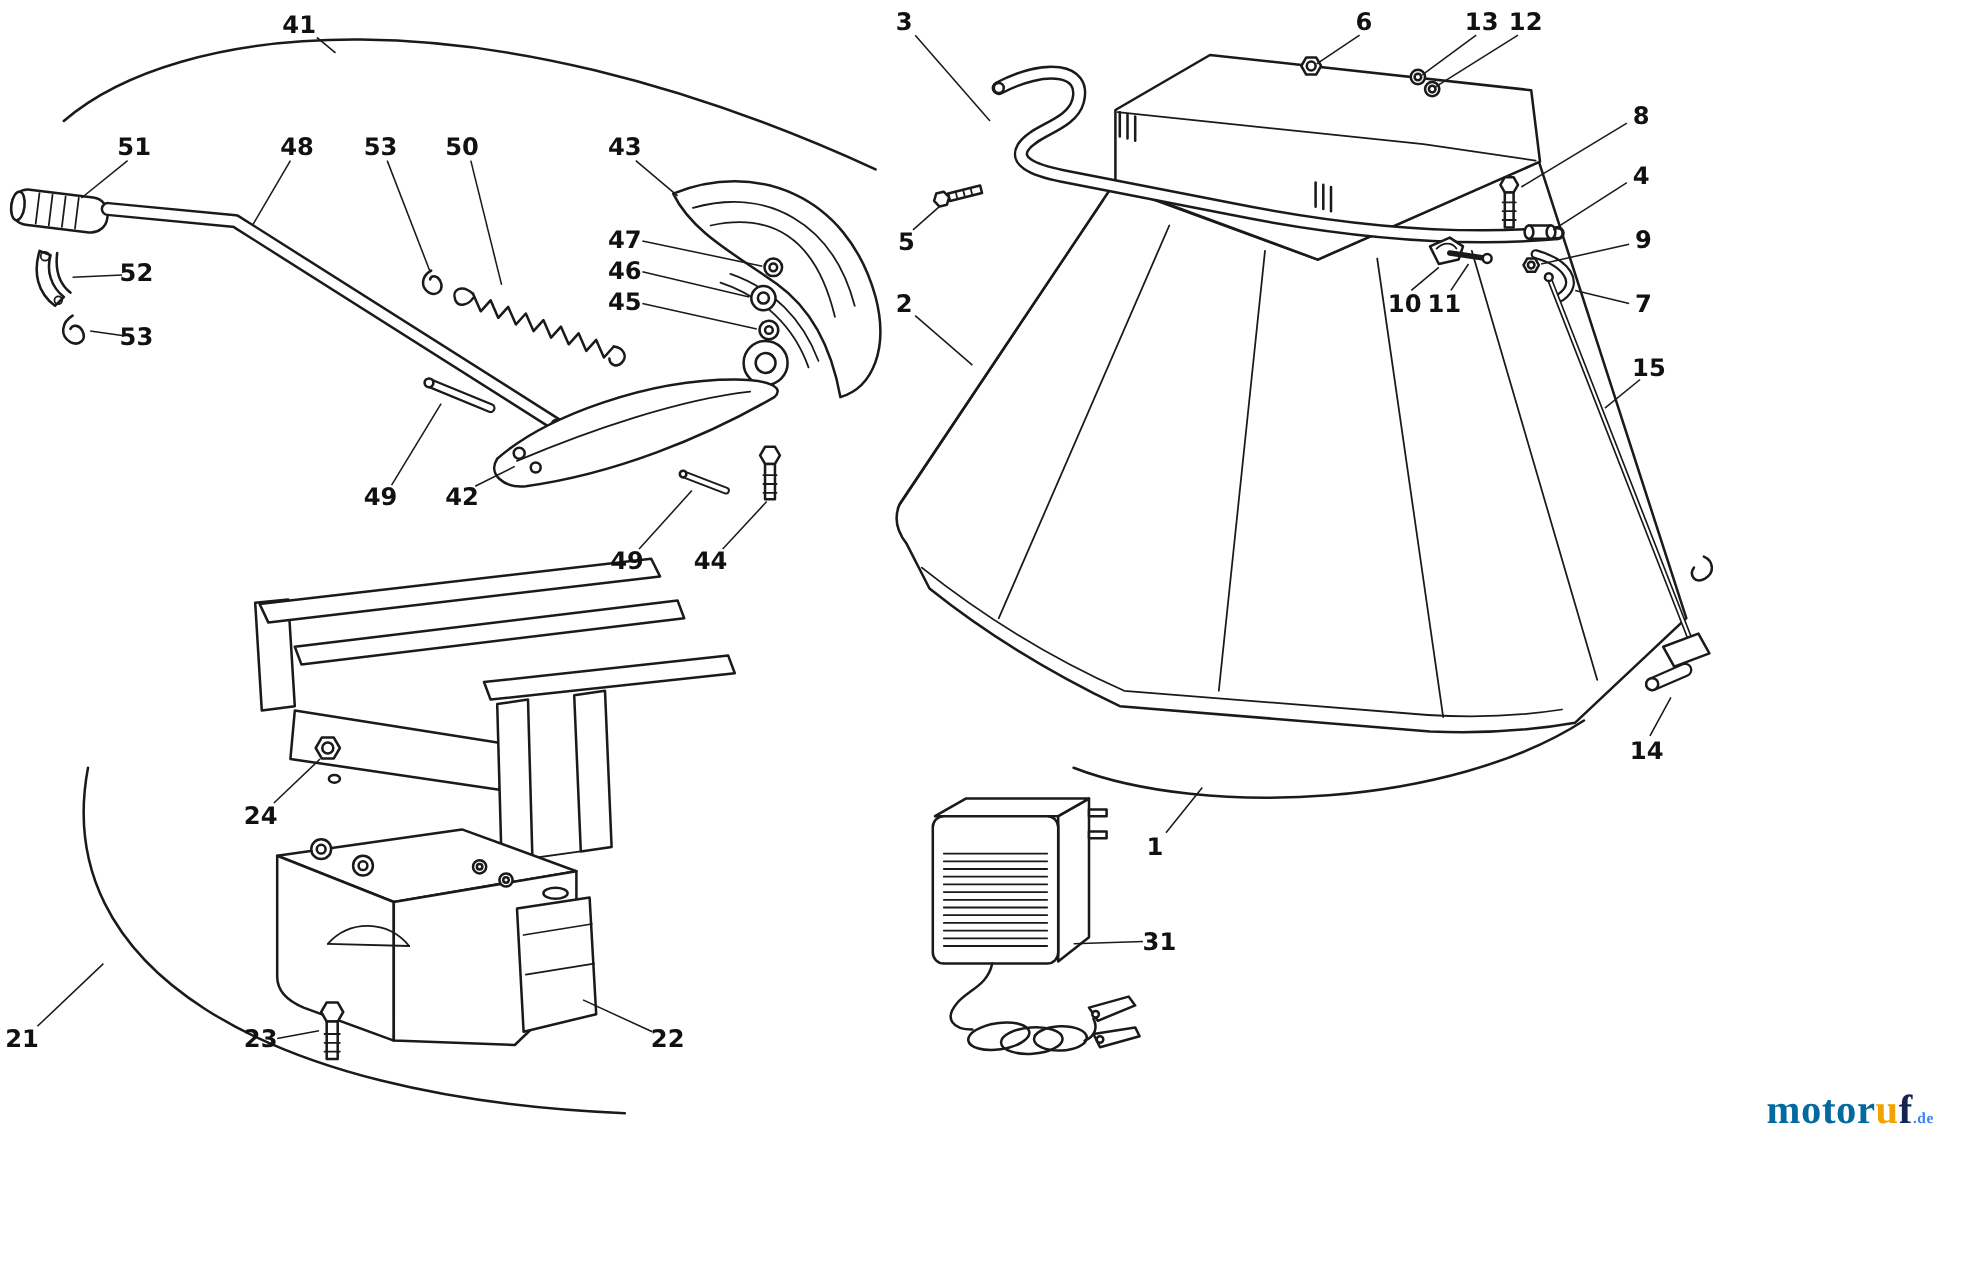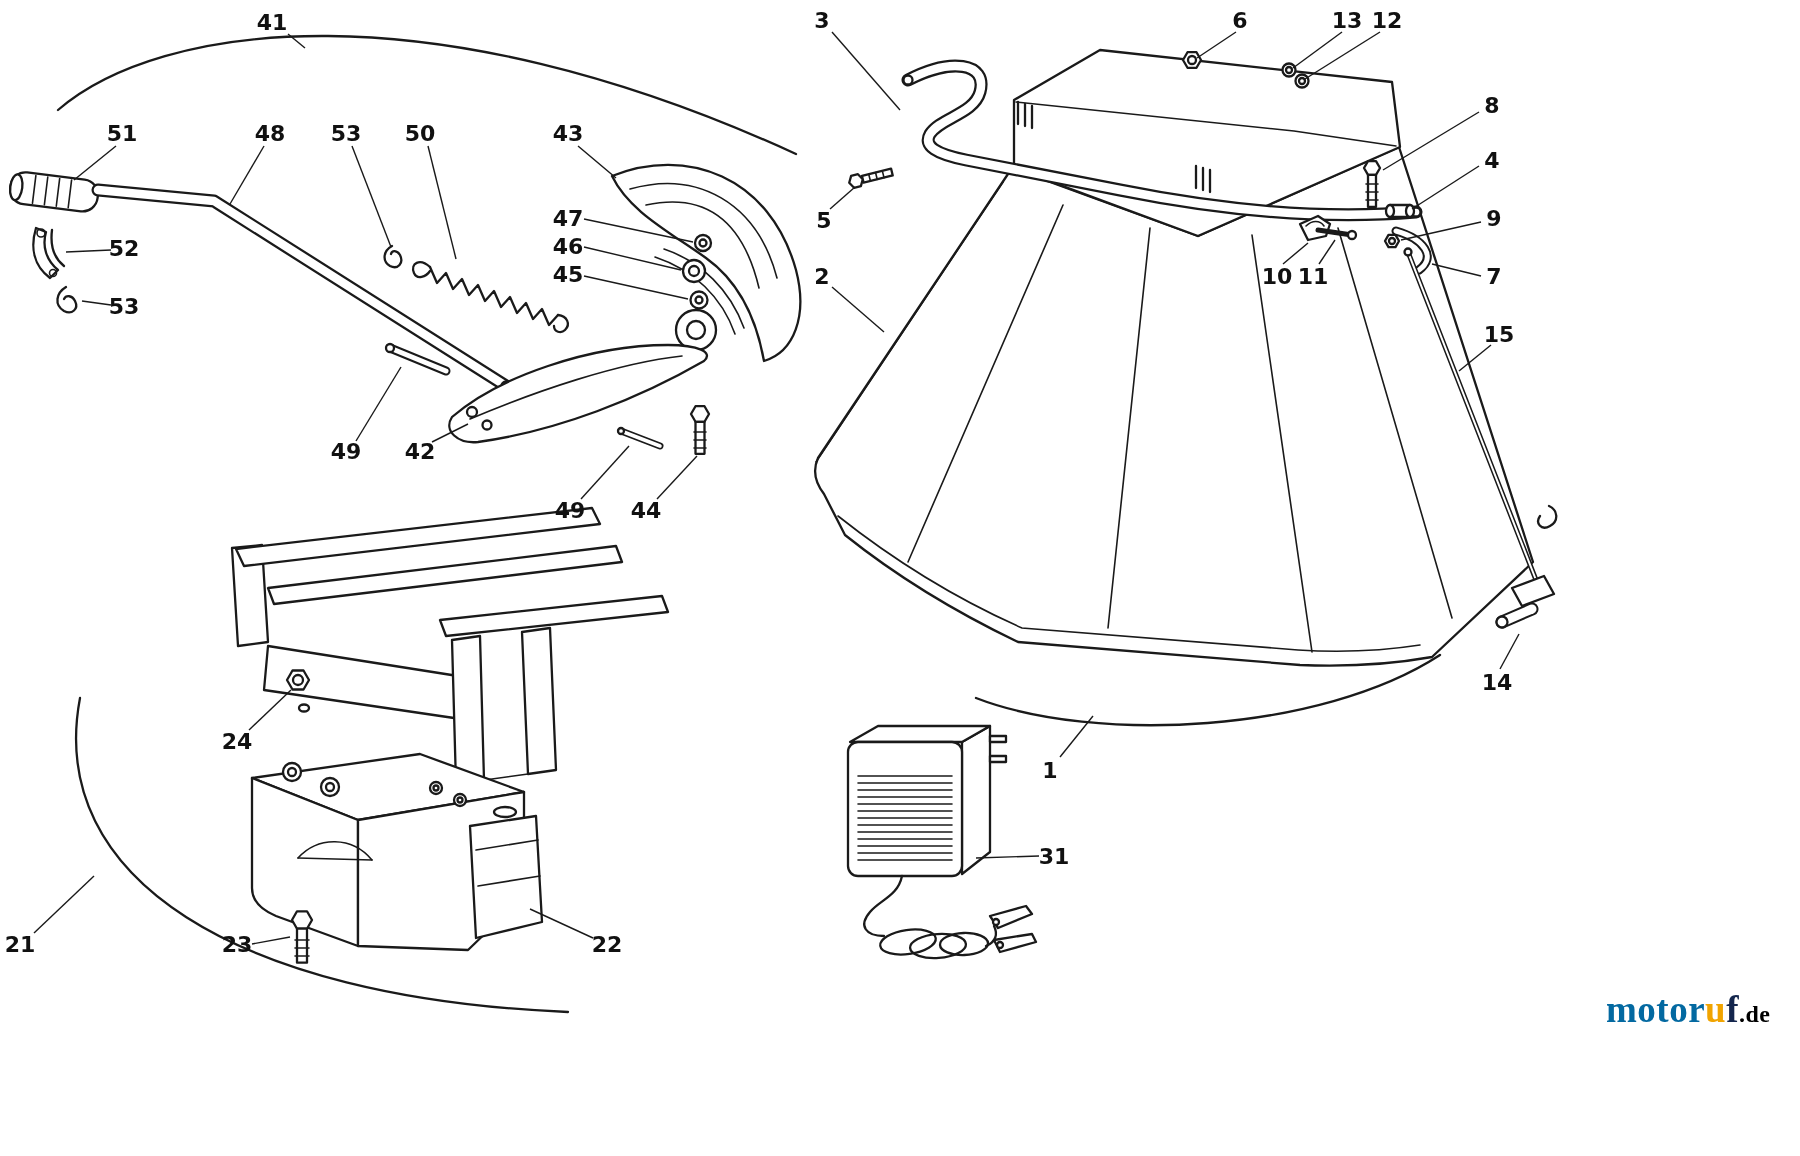--- a/index.html
+++ b/index.html
@@ -17,21 +17,21 @@
   .wire-o{fill:none;stroke:#1a1a1a;stroke-width:5;stroke-linecap:round;}
   .wire-i{fill:none;stroke:#ffffff;stroke-width:2;stroke-linecap:round;}
   .leader{stroke:#1a1a1a;stroke-width:1.4;}
   .callout{font-family:"DejaVu Sans",sans-serif;font-size:22px;font-weight:600;fill:#111;text-anchor:middle;}
   
   .logo{position:absolute;left:1606px;top:988px;white-space:nowrap;
         font-family:"Liberation Serif",serif;font-weight:bold;font-size:37px;letter-spacing:.5px;}
   .logo .m1{color:#0369a1;}
   .logo .acc{color:#f1a400;}
   .logo .m2{color:#14264d;}
-  .logo .sfx{color:#000000;font-size:24px;}
+  .logo .sfx{color:#3b82f6;font-size:14px;}
 </style>
 </head>
 <body>
 
 <div class="stage">
 <svg width="1800" height="1156" viewBox="0 0 1800 1156">
 
   <g>
     <path class="ln" d="M 58,110 C 160,22 430,-14 796,154"></path>
   </g>

